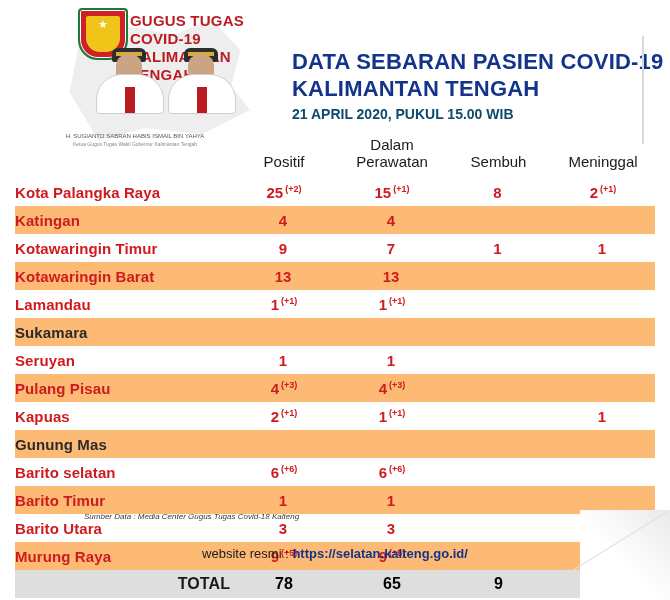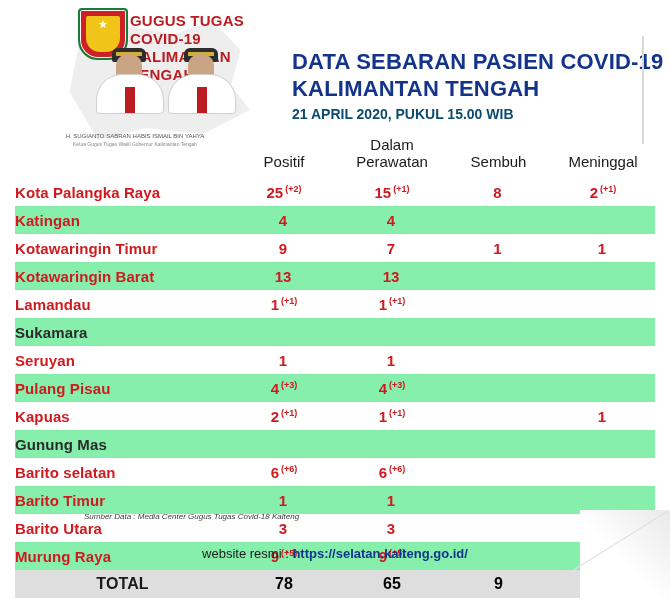--- a/index.html
+++ b/index.html
@@ -247,31 +247,31 @@
   td.num .val {
     display: inline-block;
   }
   td.num .delta {
     font-size: 9px;
     vertical-align: super;
     margin-left: 2px;
     font-weight: bold;
   }
   tr.alt td {
-    background: #86efac;
+    background: #fdba74;
   }
   tr.total td {
     background: #dedede;
     color: #1a1a1a;
     font-weight: bold;
     font-size: 16px;
   }
   tr.total td.region {
     color: #1a1a1a;
-    text-align: center;
+    text-align: right;
     padding-left: 0;
   }
   tr.total td.num {
     color: #000000;
   }
   
   .source {
     position: absolute;
     left: 84px;
     top: 512px;

